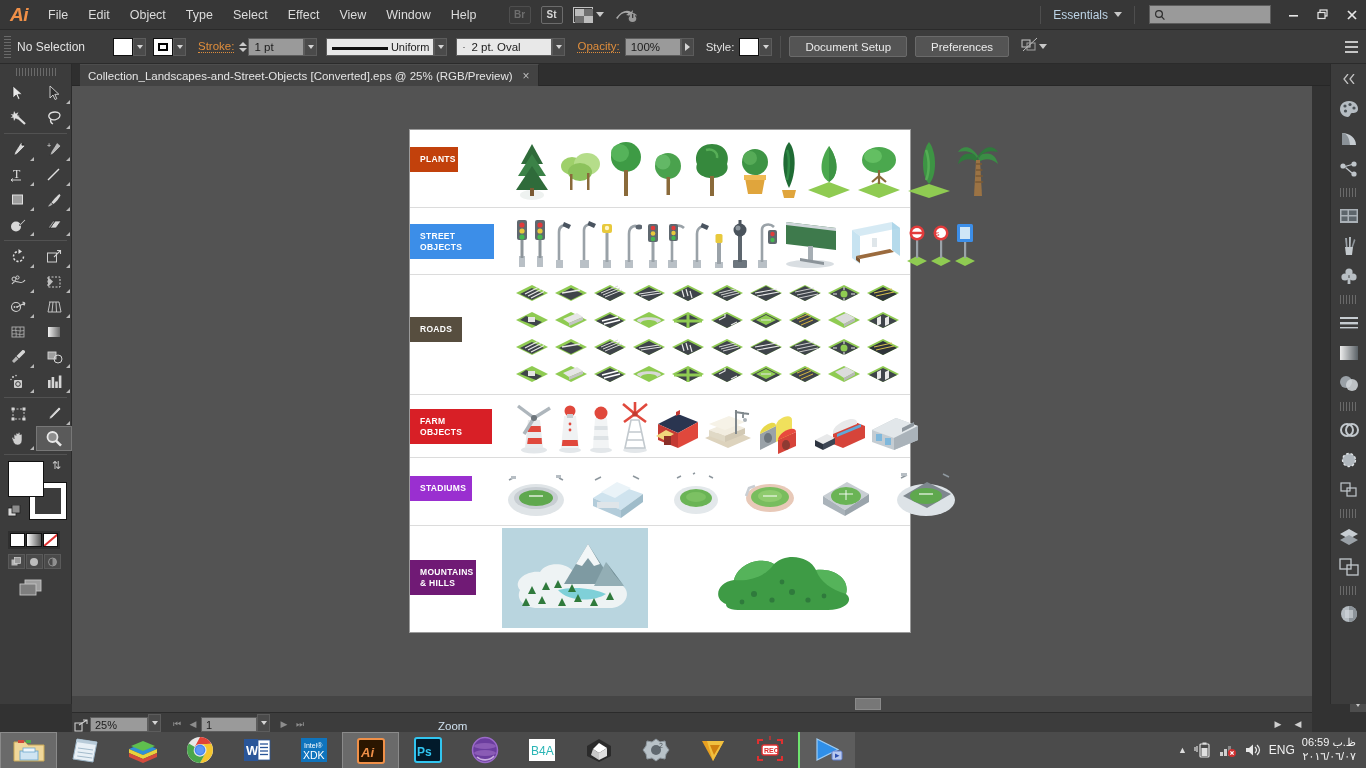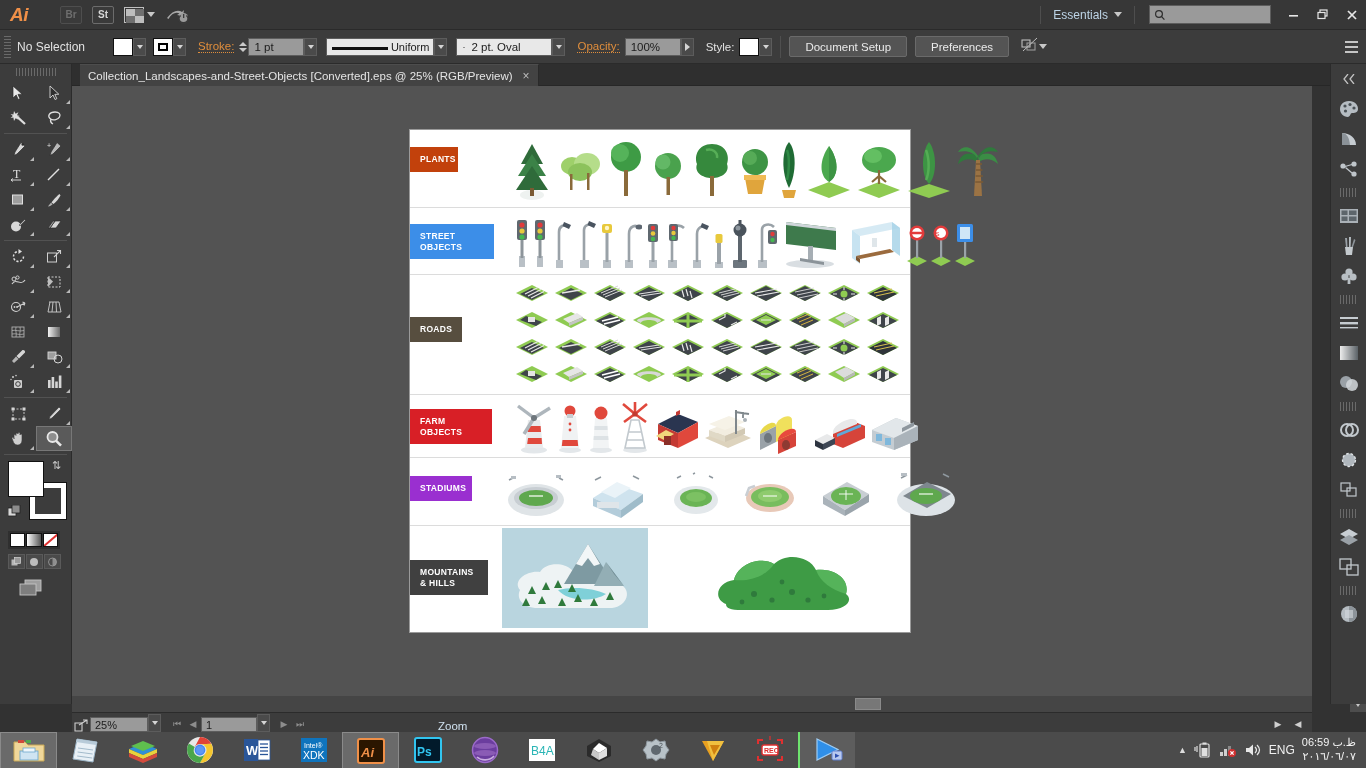--- a/index.html
+++ b/index.html
@@ -200,20 +200,31 @@
   .clock { display: flex; flex-direction: column; align-items: flex-end; line-height: 1.25;
     font-size: 11px; color: #f4f4f4; padding-right: 4px; }
 </style>
 </head>
 <body>
 
 <div class="app">
 
   <div class="menubar">
     <div class="ai-logo">Ai</div>
+    <div id="menu-items" style="display:flex">
+        <div class="menu-item">File</div>
+        <div class="menu-item">Edit</div>
+        <div class="menu-item">Object</div>
+        <div class="menu-item">Type</div>
+        <div class="menu-item">Select</div>
+        <div class="menu-item">Effect</div>
+        <div class="menu-item">View</div>
+        <div class="menu-item">Window</div>
+        <div class="menu-item">Help</div>
+      </div>
 
     <div class="mb-icons">
       <div class="sq-icon dim">Br</div>
       <div class="sq-icon">St</div>
       <div class="arrange-ic">
         <div class="arrange-box">
           <i></i>
             <i class="d"></i>
             <i class="d"></i>
             <i></i>
@@ -1145,21 +1156,21 @@
               <path d="M8 30 L32 16 L56 28 L32 42 Z" fill="#7e878e"></path>
               <ellipse cx="31" cy="30" rx="16" ry="8" fill="#5fa84e"></ellipse>
               <path d="M24 28 L38 28" stroke="#fff" stroke-width="1.1"></path>
               <path d="M6 12 L12 9 M48 8 L54 11" stroke="#8e979e" stroke-width="1.5"></path>
               <rect x="6" y="7" width="6" height="3" fill="#b7bec4"></rect>
             </svg>
         </div>
       </div>
 
       <div class="cat-row" style="height:107px;border-bottom:none">
-        <div class="tag" style="top:34px;width:78px;background:#404040;white-space:pre-line">MOUNTAINS
+        <div class="tag" style="top:34px;width:66px;background:#701a75;white-space:pre-line">MOUNTAINS
 &amp; HILLS</div>
         <div class="items" style="left:92px;top:2px;height:100px;gap:60px;align-items:center">
           <svg width="146" height="100" viewBox="0 0 146 100">
             <rect x="0" y="0" width="146" height="100" fill="#b9d5df"></rect>
             <path d="M18 62 C10 52,26 42,38 44 C44 34,62 34,70 42 C86 36,112 44,118 56 C130 62,126 78,110 80 L36 80 C20 80,14 70,18 62 Z" fill="#eef3f4"></path>
             <path d="M62 56 L86 16 L112 56 Z" fill="#7e9aa2"></path>
             <path d="M86 16 L98 36 L92 38 L86 30 L80 38 L74 36 Z" fill="#f2f6f7"></path>
             <path d="M104 34 L122 58 L92 58 Z" fill="#93aeb5"></path>
             <path d="M122 58 L104 34 L112 46 Z" fill="#6e8a92"></path>
             <path d="M56 62 C70 58,92 60,104 66 C92 74,66 74,56 62 Z" fill="#7fd0d8"></path>

